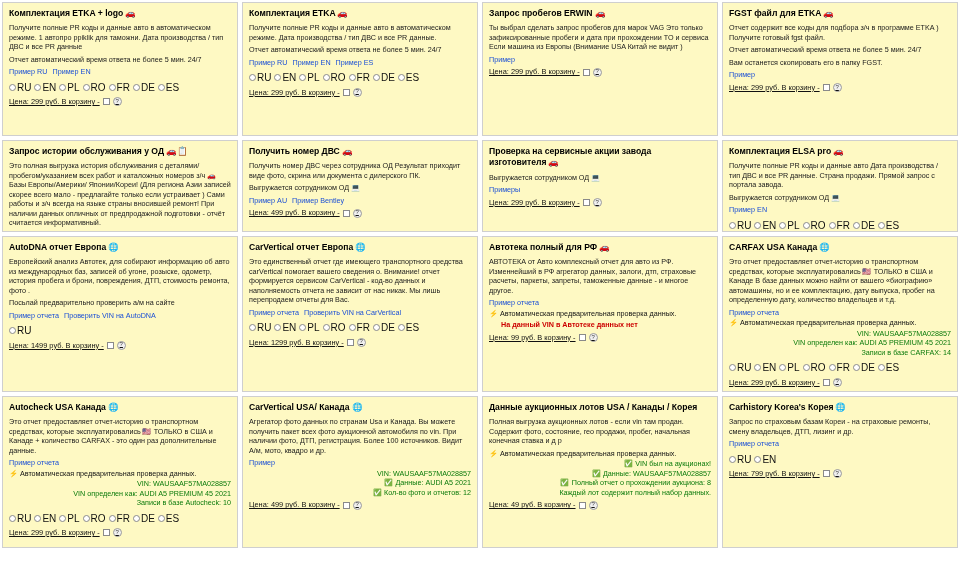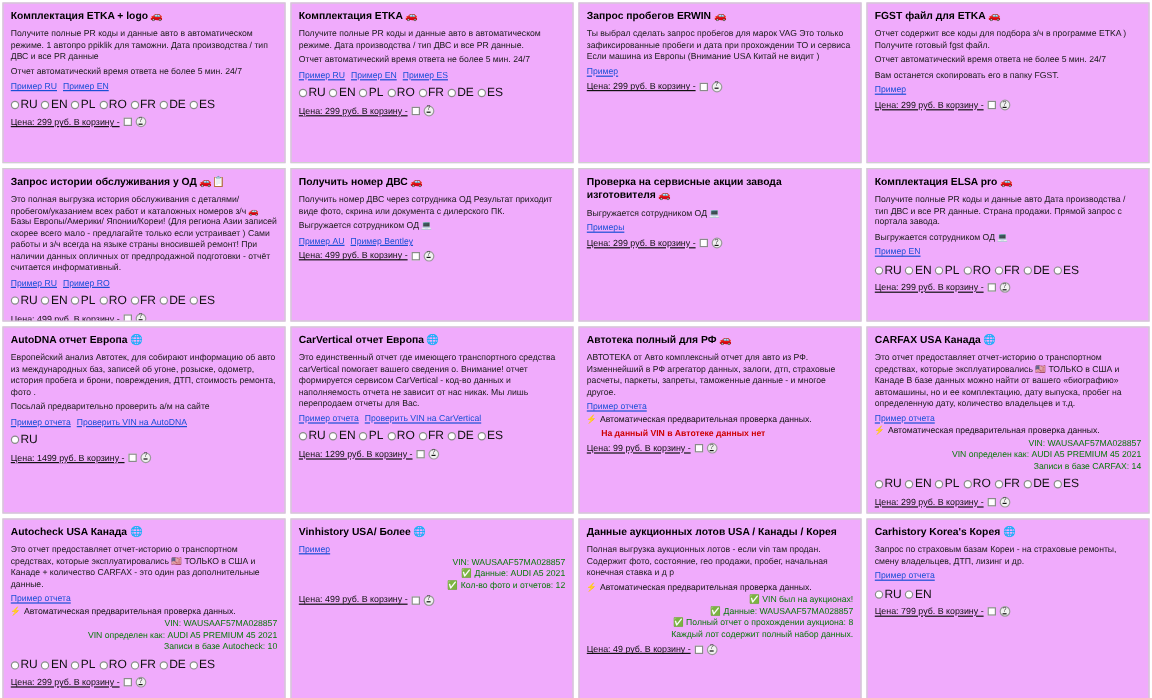--- a/index.html
+++ b/index.html
@@ -11,44 +11,43 @@
     overflow: hidden;
   }
   .grid {
     display: grid;
     grid-template-columns: repeat(4, 1fr);
     gap: 0px;
     width: 960px;
   }
   .card {
     border: 1px solid #cfcfcf;
-    background: #f0abfc;
+    background: #fef9c3;
     margin: 2px;
     padding: 5px 6px 6px 6px;
     font-size: 7.2px;
     line-height: 1.32;
     color: #111;
     overflow: hidden;
     position: relative;
   }
   .card.h1 { height: 134px; }
-  .card.h2 { height: 128px; }
+  .card.h2 { height: 92px; }
   .card.h3 { height: 156px; }
   .card.h4 { height: 152px; }
   .title {
     font-weight: bold;
     font-size: 8.6px;
     margin-bottom: 4px;
     color: #000;
     display: block;
   }
   .desc { display: block; margin-bottom: 3px; color: #1a1a1a; }
   .lnk {
     color: #1a4fd6;
-    text-decoration: underline;
     display: inline-block;
     margin-right: 5px;
     cursor: pointer;
   }
   .lnkline { display: block; margin: 1px 0; }
   .flags {
     display: flex;
     flex-wrap: wrap;
     align-items: flex-end;
     gap: 3px;
@@ -455,21 +454,22 @@
           <span>ES</span>
         </span>
       </div>
       <div class="price">
         <span>Цена: 299 руб. В корзину -</span>
         <span class="chk"></span>
         <span class="qmark">?</span>
       </div>
     </div>
     <div class="card h4">
-      <span class="title">Vinhistory USA/ Более 🌐</span>
+      <span class="title">CarVertical USA/ Канада 🌐</span>
+      <span class="desc">Агрегатор фото данных по странам Usa и Канада. Вы можете получить пакет всех фото аукционной автомобиля по vin. При наличии фото, ДТП, регистрация. Более 100 источников. Видит А/м, мото, квадро и др.</span>
       <span class="lnkline"><span class="lnk">Пример</span></span>
       <span class="greenb">VIN: WAUSAAF57MA028857</span>
       <span class="greenb">✅ Данные: AUDI A5 2021</span>
       <span class="greenb">✅ Кол-во фото и отчетов: 12</span>
       <div class="price">
         <span>Цена: 499 руб. В корзину -</span>
         <span class="chk"></span>
         <span class="qmark">?</span>
       </div>
     </div>

